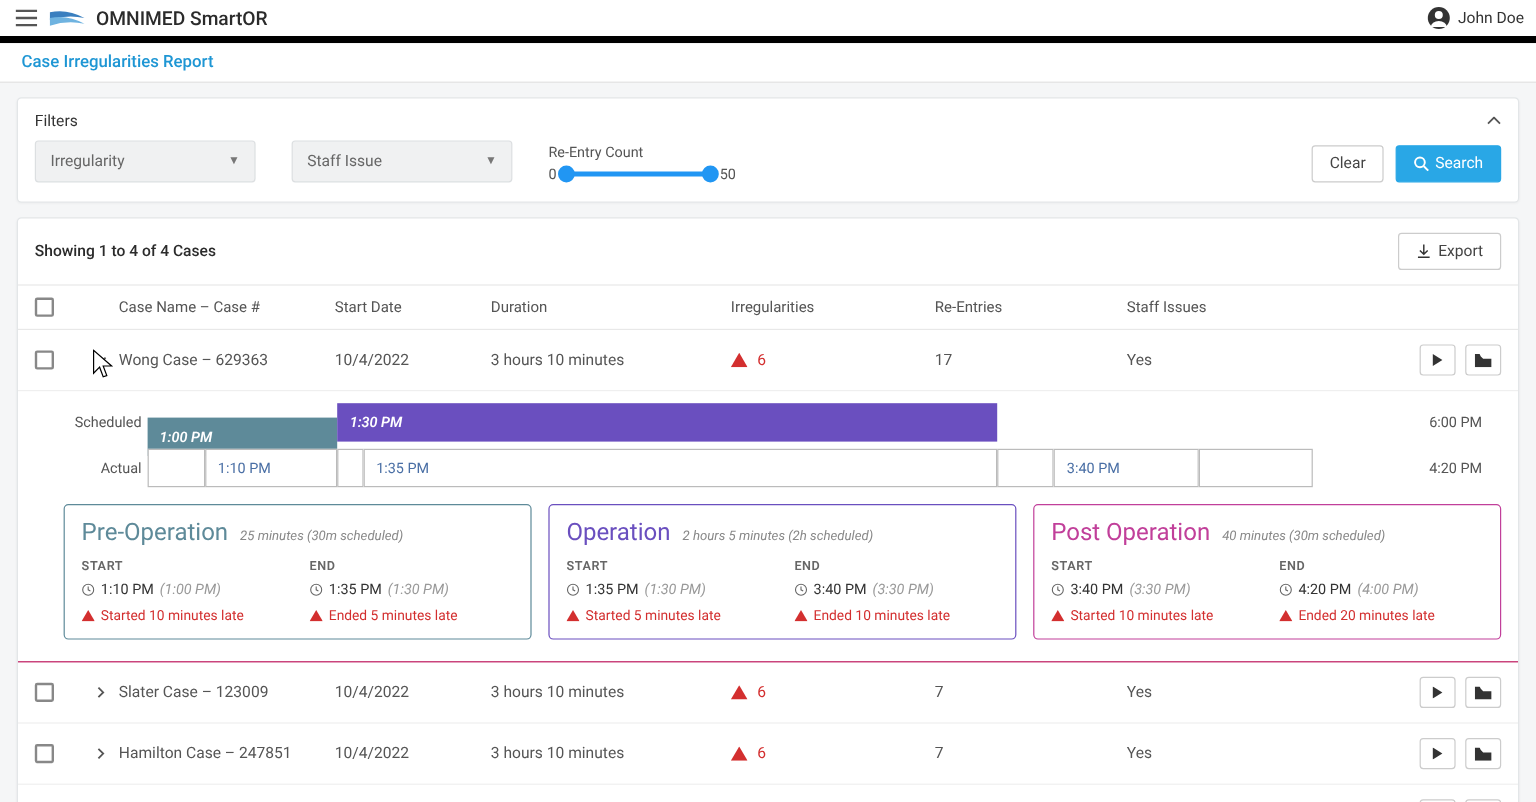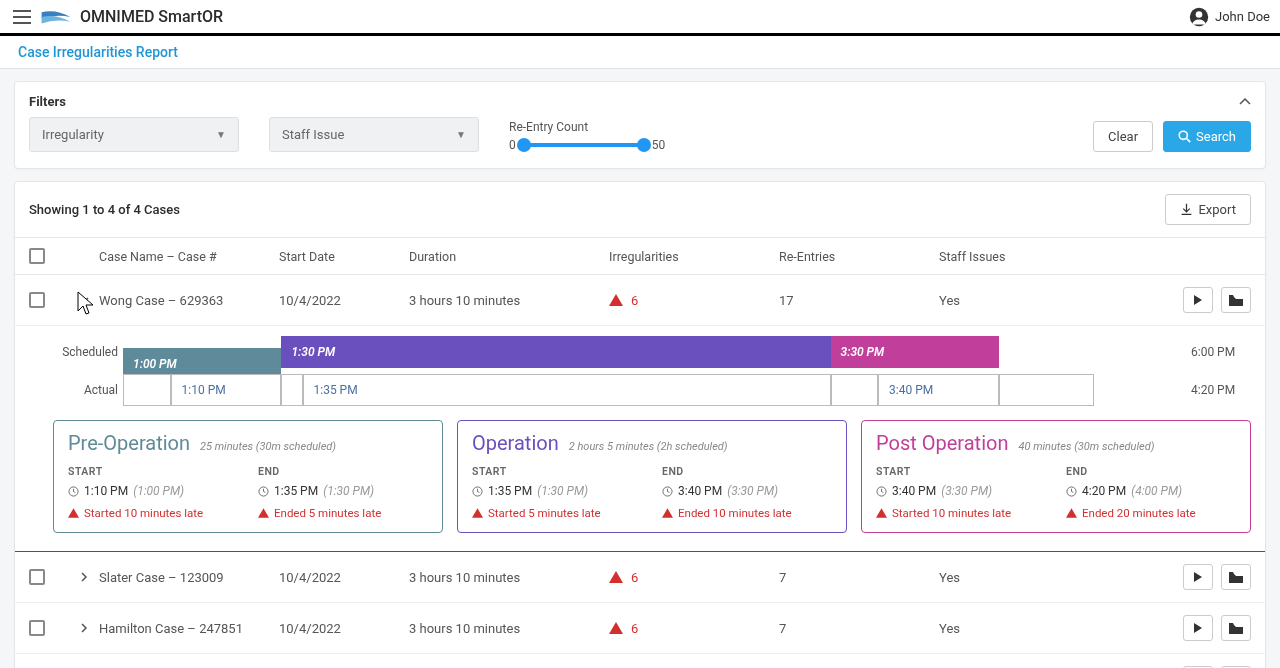--- a/index.html
+++ b/index.html
@@ -1,36 +1,36 @@
 <!DOCTYPE html>
 <html><head>
 <meta charset="utf-8">
 <style>
 * { margin: 0; padding: 0; box-sizing: border-box; font-family: -apple-system, BlinkMacSystemFont, "Segoe UI", Roboto, sans-serif; }
 body { background: #f5f6f7; color: #333; font-size: 13px; }
 
-.topbar { background: #fff; border-bottom: 3px solid #000000; height: 36px; display: flex; align-items: center; padding: 0 10px; }
+.topbar { background: #fff; border-bottom: 6px solid #000000; height: 36px; display: flex; align-items: center; padding: 0 10px; }
 .menu-btn { width: 24px; height: 24px; display: flex; align-items: center; justify-content: center; cursor: pointer; border: none; background: none; }
 .logo-area { display: flex; align-items: center; gap: 8px; margin-left: 6px; }
 .logo-swoosh { width: 32px; height: 18px; }
 .app-title { font-size: 16px; font-weight: 500; color: #2b2b2b; }
 .spacer { flex: 1; }
 .user-block { display: flex; align-items: center; gap: 6px; font-size: 13px; color: #333; cursor: pointer; }
 .avatar-circle { width: 20px; height: 20px; }
 
 .subhead { background: #fff; border-bottom: 1px solid #e0e0e0; padding: 8px 18px; }
 .page-title { color: #1e96d4; font-size: 14px; font-weight: 500; }
 
 .panel { background: #fff; border: 1px solid #e3e6e8; border-radius: 4px; margin: 12px 14px; box-shadow: 0 1px 2px rgba(0,0,0,0.03); }
 .filters-head { display: flex; align-items: center; padding: 12px 14px 8px; }
-.filters-title { font-size: 13px; color: #333; font-weight: 700; }
+.filters-title { font-size: 13px; color: #333; font-weight: 400; }
 .collapse-caret { cursor: pointer; color: #555; }
 
 .filters-controls { display: flex; align-items: flex-end; gap: 30px; padding: 0 14px 16px; }
-.select-box { background: #f0f1f2; border: 1px solid #dcdfe1; border-radius: 3px; padding: 9px 12px; width: 210px; display: flex; align-items: center; justify-content: space-between; cursor: pointer; color: #666; font-size: 13px; }
+.select-box { background: #f0f1f2; border: 1px solid #dcdfe1; border-radius: 3px; padding: 9px 12px; width: 184px; display: flex; align-items: center; justify-content: space-between; cursor: pointer; color: #666; font-size: 13px; }
 .select-caret { color: #777; font-size: 10px; }
 
 .slider-wrap { }
 .slider-label { color: #555; font-size: 12px; margin-bottom: 4px; }
 .slider-row { display: flex; align-items: center; gap: 8px; }
 .slider-num { color: #555; font-size: 12px; }
 .slider-track { width: 120px; height: 4px; background: #2196f3; border-radius: 2px; position: relative; }
 .slider-thumb { width: 14px; height: 14px; background: #2196f3; border-radius: 50%; position: absolute; top: 50%; transform: translate(-50%, -50%); }
 .slider-thumb.left { left: 0; }
 .slider-thumb.right { left: 100%; }
@@ -234,23 +234,20 @@
 
     <div class="timeline-row">
       <div class="tl-label">Scheduled</div>
       <div class="tl-bar-wrap">
         <div class="tl-bar preop-s" style="flex:0 0 15%;margin-top:24px;">
             <span>1:00 PM</span>
           </div>
         <div class="tl-bar op-s" style="flex:0 0 52%;">
             <span>1:30 PM</span>
           </div>
-        <div class="tl-bar post-s" style="flex:0 0 16%;">
-            <span>3:30 PM</span>
-          </div>
       </div>
       <div class="tl-end">6:00 PM</div>
     </div>
 
     <div class="timeline-row tl-actual">
       <div class="tl-label">Actual</div>
       <div class="tl-bar-wrap">
         <div class="tl-bar hatch hatch-pre" style="flex:0 0 4.5%; padding:0;"></div>
         <div class="tl-bar" style="flex:0 0 10.5%;">
             <span>1:10 PM</span>

